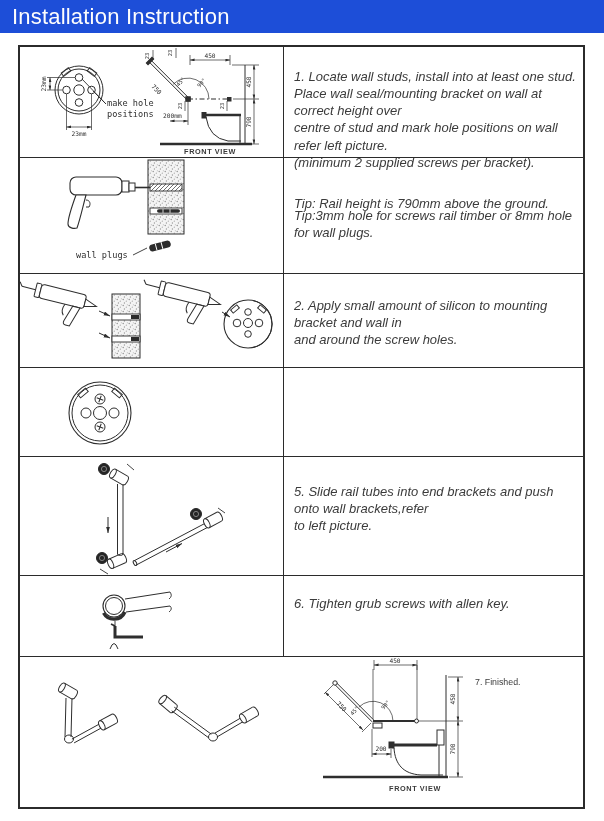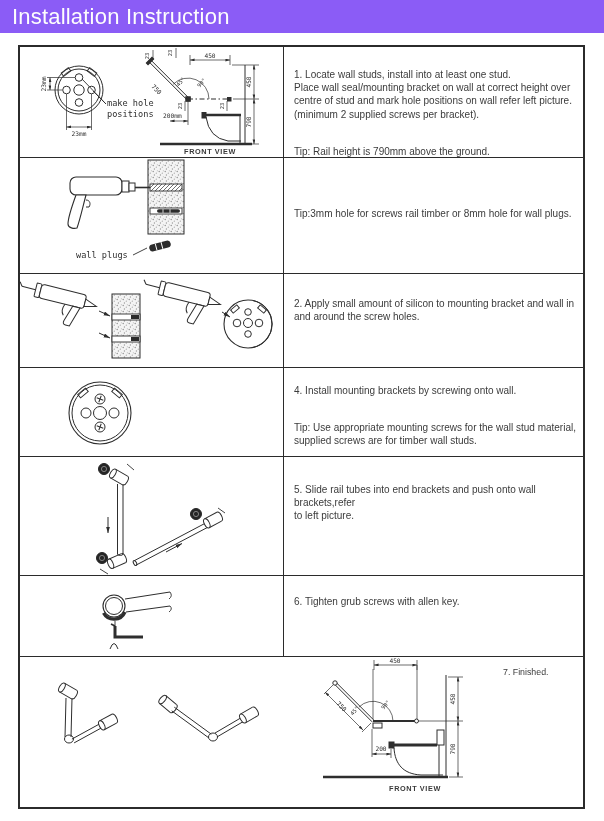--- a/index.html
+++ b/index.html
@@ -1,31 +1,31 @@
 <!DOCTYPE html>
 <html><head>
 <meta charset="utf-8">
 <style>
   html,body{margin:0;padding:0;background:#ffffff;}
   body{width:604px;height:821px;font-family:"Liberation Sans",sans-serif;overflow:hidden;}
-  .header{height:33px;background:#8b5cf6;color:#fdfdfd;display:flex;align-items:center;
+  .header{height:33px;background:#1d4ed8;color:#fdfdfd;display:flex;align-items:center;
           padding-left:12px;font-size:22px;letter-spacing:.2px;}
   .table{margin:12px 19px 0 18px;border:2px solid #2b2b2b;}
   .row{display:flex;border-bottom:1.5px solid #2b2b2b;}
   .row.last{border-bottom:none;position:relative;}
   .cell-left{width:263px;border-right:1.5px solid #2b2b2b;position:relative;}
-  .cell-right{flex:1;padding:0 5px 0 10px;color:#3b3b3b;font-size:10px;line-height:1.32;}
+  .cell-right{flex:1;padding:0 5px 0 10px;color:#3b3b3b;font-size:13px;line-height:1.32;font-style:italic;}
   .step-text,.step-tip,.finished{white-space:pre-line;}
   .step-tip{margin-top:24px;}
   .r1{height:110px}.r2{height:115px}.r3{height:93px}.r4{height:88px}.r5{height:118px}.r6{height:80px}.r7{height:150px}
   .r1 .cell-right{padding-top:21px}.r2 .cell-right{padding-top:25px}.r3 .cell-right{padding-top:23px}
   .r4 .cell-right{padding-top:16px}.r5 .cell-right{padding-top:26px}.r6 .cell-right{padding-top:19px}
   svg{display:block;}
   .abs{position:absolute;}
-  .finished{position:absolute;left:455px;top:10px;font-size:8.8px;color:#3b3b3b;margin-left:28px;}
+  .finished{position:absolute;left:455px;top:20px;font-size:8.8px;color:#3b3b3b;}
   svg text{font-family:"DejaVu Sans Mono",monospace;fill:#2e2e2e;}
   svg text.sans{font-family:"Liberation Sans",sans-serif;}
   .dim{font-size:6.2px;}
   .dimsm{font-size:5.4px;}
   .fv{font-size:7.3px;font-weight:bold;letter-spacing:.6px;fill:#3a3a3a;}
   .mono{font-size:8.6px;}
 </style>
 </head>
 <body>
 
@@ -260,25 +260,20 @@
           </g>
           <g transform="translate(63,25) rotate(-40)">
               <rect x="-5" y="-2.2" width="10" height="4.4"></rect>
             </g>
           <g transform="translate(97,25) rotate(40)">
               <rect x="-5" y="-2.2" width="10" height="4.4"></rect>
             </g>
         </g>
       </svg>
     </div>
-    <div class="cell-right">
-      <div class="step-text">4. Install mounting brackets by screwing onto wall.</div>
-      <div class="step-tip">Tip: Use appropriate mounting screws for the wall stud material,
-supplied screws are for timber wall studs.</div>
-    </div>
   </div>
 
   <div class="row r5">
     <div class="cell-left">
       <svg width="263" height="118" viewBox="0 0 263 118">
         <g stroke="#2e2e2e" fill="none">
           <use href="#grub" transform="translate(84,12)"></use>
           <use href="#cap" transform="translate(99,20) rotate(30)"></use>
           <line x1="107" y1="7" x2="114" y2="13" stroke-width="0.9"></line>
           <line x1="97.5" y1="27" x2="97.5" y2="97" stroke-width="1"></line>

